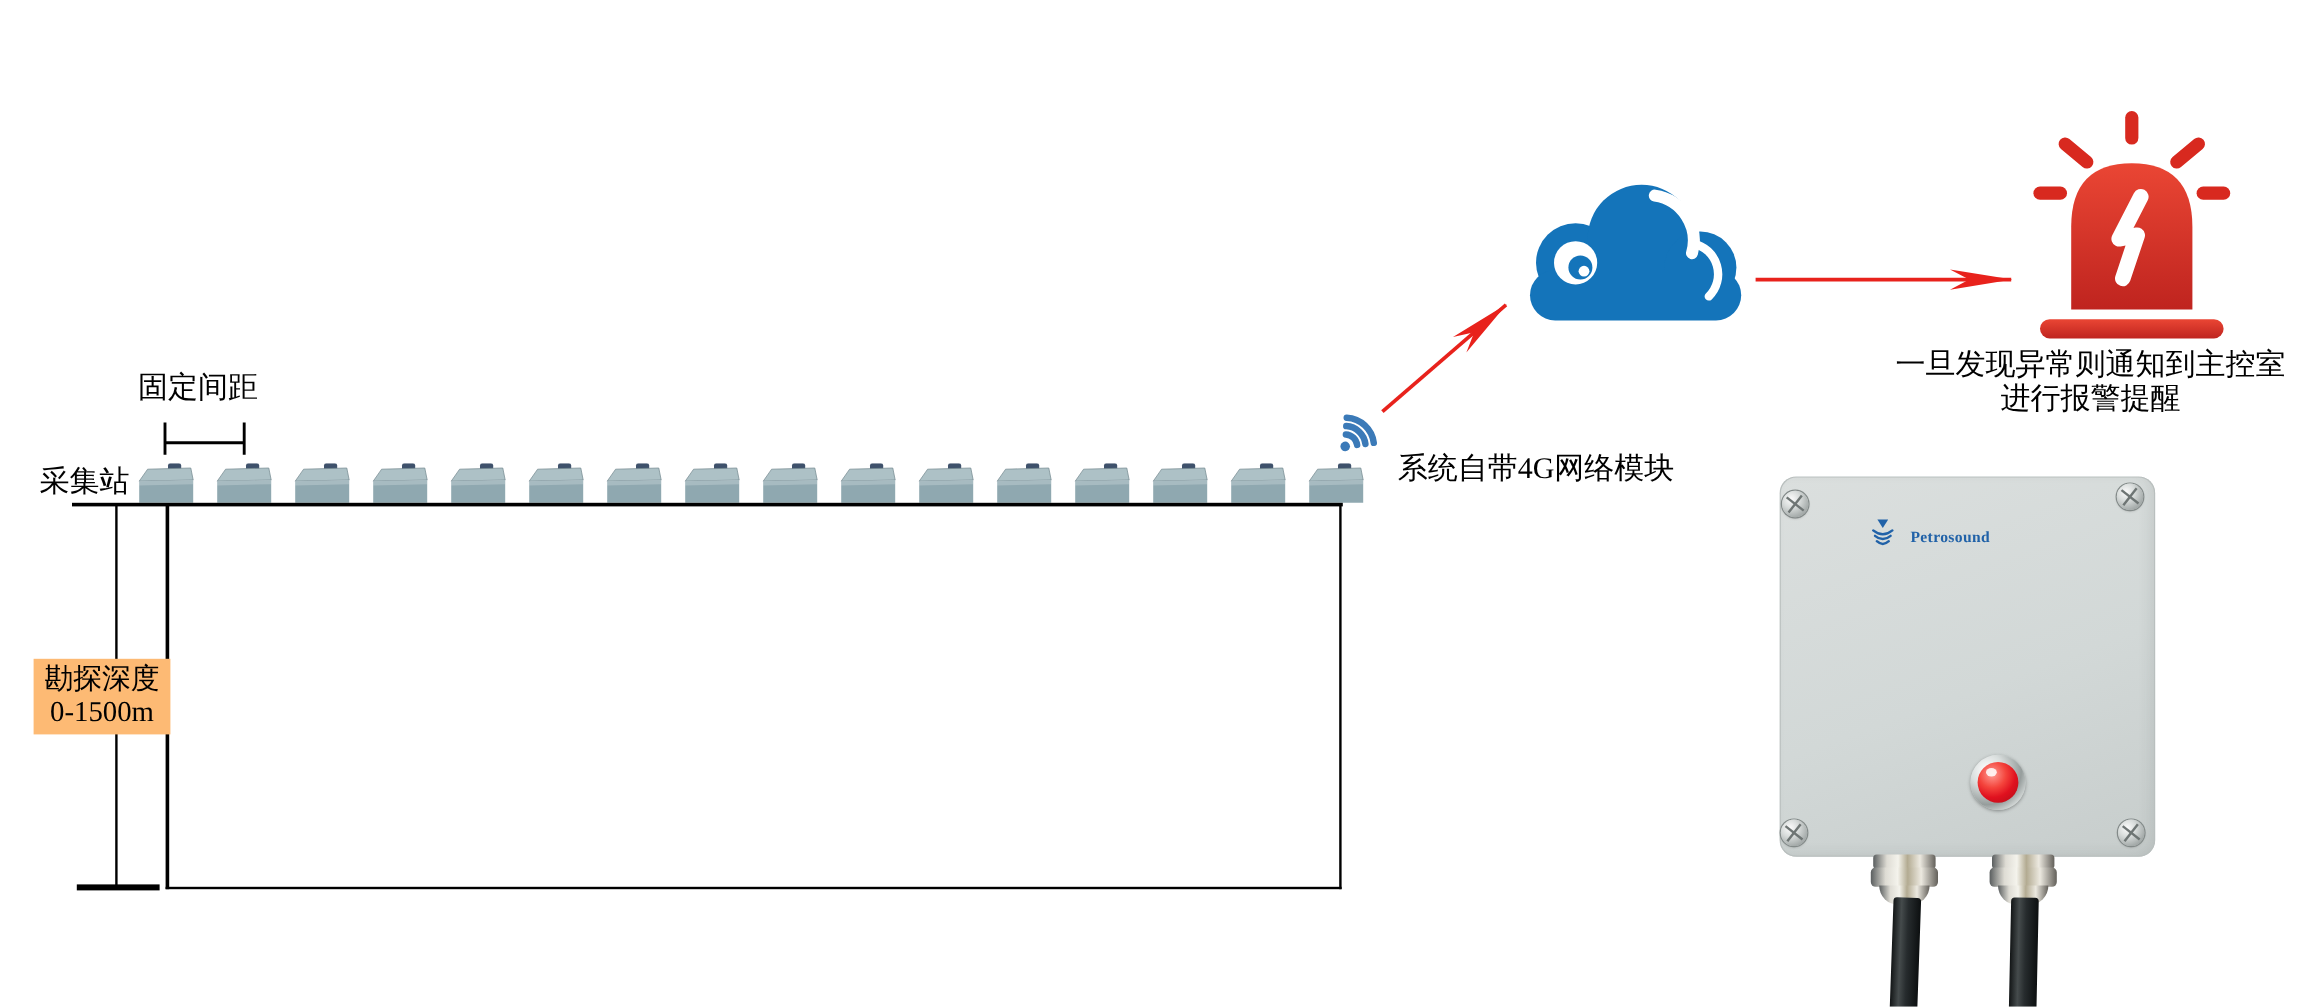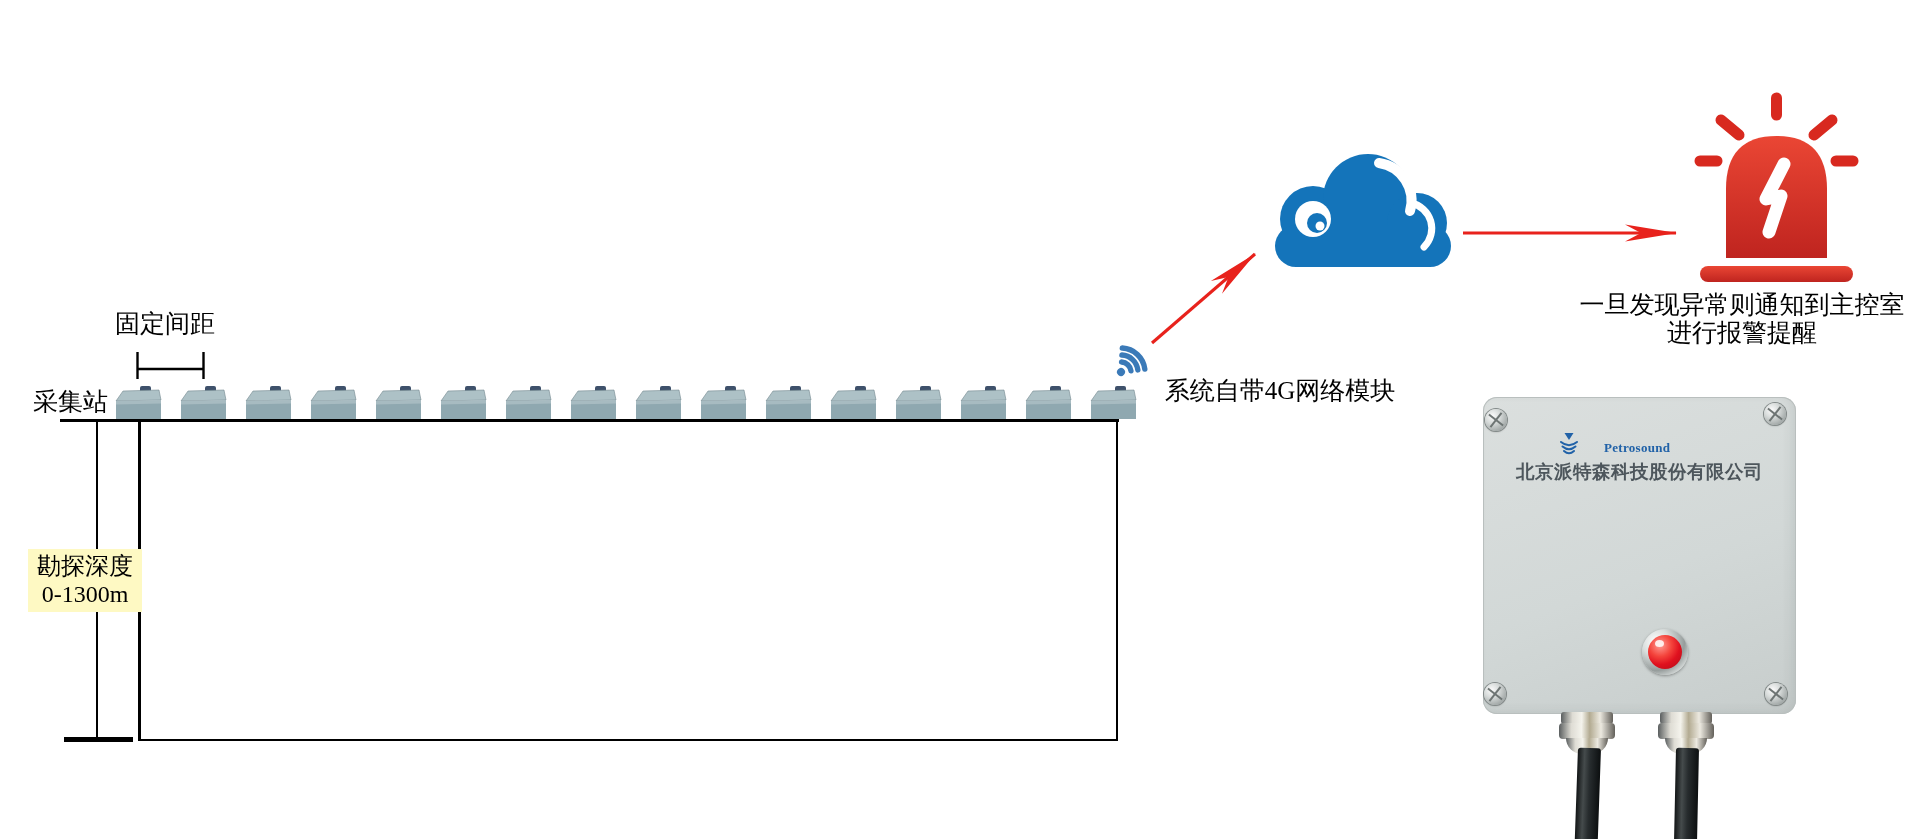--- a/index.html
+++ b/index.html
@@ -10,21 +10,21 @@
   .abs{position:absolute;}
   .label{position:absolute;font-size:25px;line-height:1.05;white-space:nowrap;}
   .caption{position:absolute;font-size:25px;line-height:1.12;text-align:center;color:#000;}
 
   
   .ground-line{position:absolute;left:60px;top:419px;width:1059px;height:3px;background:var(--ink,#000);}
   .section-box{position:absolute;left:138px;top:420px;width:980px;height:321px;box-sizing:border-box;
     border-left:3px solid var(--ink,#000);border-right:2px solid var(--ink,#000);border-bottom:2px solid var(--ink,#000);}
   .depth-line{position:absolute;left:96px;top:421px;width:1.5px;height:318px;background:var(--ink,#000);}
   .depth-tick{position:absolute;left:64px;top:737px;width:69px;height:4.5px;background:var(--ink,#000);}
-  .depth-label{position:absolute;left:28px;top:549px;width:114px;background:#fef9c3;text-align:center;
+  .depth-label{position:absolute;left:28px;top:549px;width:114px;background:#fdba74;text-align:center;
     font-size:24px;line-height:1.15;padding:4px 0;}
   .bracket-svg{position:absolute;left:133px;top:350px;}
   .bracket-svg line{stroke:var(--ink,#000);stroke-width:2.4;}
 
   
   .sensor-row{position:absolute;left:115px;top:386px;width:1045px;height:34px;}
   .sensor{position:absolute;top:0;width:47px;height:34px;}
   .sensor-knob{fill:var(--sensor-knob,#3e516b);}
   .sensor-top{fill:var(--sensor-top,#adc1c6);stroke:#74888f;stroke-width:.6;}
   .sensor-front{fill:var(--sensor-front,#8fa8b0);}
@@ -48,21 +48,21 @@
     background:linear-gradient(160deg,#dbdfde 0%,#d2d8d7 55%,#c7cdcc 100%);
     box-shadow:inset 0 0 0 1px #b9bfbe, inset -5px -3px 10px rgba(70,80,80,.10);
     font-family:"Liberation Sans","DejaVu Sans",sans-serif;}
   .screw{position:absolute;width:22px;height:22px;border-radius:50%;
     background:radial-gradient(circle at 35% 32%,#fcfcfc 0%,#d8dcdb 35%,#a9afae 70%,#868c8b 100%);
     box-shadow:0 0 0 1px #838a89, 0 1px 2px rgba(0,0,0,.25);}
   .screw::before,.screw::after{content:"";position:absolute;left:2px;right:2px;top:10px;height:2px;background:#6e7574;}
   .screw::before{transform:rotate(38deg);}
   .screw::after{transform:rotate(-52deg);}
   .logo-row{position:absolute;left:75px;top:33px;display:flex;align-items:flex-end;}
-  .logo-text{margin-left:24px;font-family:"Liberation Serif","DejaVu Serif",serif;font-weight:bold;
+  .logo-text{margin-left:12px;font-family:"Liberation Serif","DejaVu Serif",serif;font-weight:bold;
     font-size:13px;color:var(--logo-blue,#2162a8);padding-bottom:1px;letter-spacing:.3px;}
   .logo-wave{stroke:var(--logo-blue,#2162a8);fill:none;stroke-width:2;stroke-linecap:round;}
   .logo-tri{fill:var(--logo-blue,#2162a8);}
   .device-company{position:absolute;left:0;top:62px;width:100%;text-align:center;
     font-size:18.5px;font-weight:bold;color:var(--device-text,#4d565c);letter-spacing:.5px;}
   .device-title{position:absolute;left:0;top:139px;width:100%;text-align:center;
     font-size:42px;font-weight:bold;color:var(--device-text,#4d565c);letter-spacing:1px;}
   .led{position:absolute;left:159px;top:232px;width:46px;height:46px;border-radius:50%;
     background:radial-gradient(circle at 30% 28%,#ffffff 0%,#d9dedd 30%,#969d9c 62%,#e6eae9 85%,#b9bfbe 100%);
     box-shadow:0 1px 3px rgba(0,0,0,.35);}
@@ -203,21 +203,21 @@
   </svg>
     </div>
 
   <div class="ground-line"></div>
   <div class="section-box"></div>
 
   <div class="depth-line"></div>
   <div class="depth-tick"></div>
   <div class="depth-label">
     <div>勘探深度</div>
-    <div>0-1300m</div>
+    <div>0-1500m</div>
   </div>
 
   <svg class="abs" style="left:1102px;top:330px;" width="60" height="52" viewBox="0 0 60 52">
     <g transform="rotate(43 19 42)">
       <circle cx="19" cy="42" r="4" class="wifi-dot"></circle>
       <path d="M 12.6,34.3 A 10,10 0 0 1 25.4,34.3" class="wifi-stroke"></path>
       <path d="M 8.1,29 A 17,17 0 0 1 29.9,29" class="wifi-stroke"></path>
       <path d="M 3.6,23.6 A 24,24 0 0 1 34.4,23.6" class="wifi-stroke"></path>
     </g>
   </svg>
@@ -272,21 +272,20 @@
     <div class="logo-row">
       <svg width="22" height="27" viewBox="0 0 22 27">
         <polygon points="6.5,3 15.5,3 11,10" class="logo-tri"></polygon>
         <path d="M 3,12 Q 11,18.5 19,12" class="logo-wave"></path>
         <path d="M 4.5,16.5 Q 11,22 17.5,16.5" class="logo-wave"></path>
         <path d="M 6,21 Q 11,25.5 16,21" class="logo-wave"></path>
       </svg>
       <span class="logo-text">Petrosound</span>
     </div>
 
-    <div class="device-company">北京派特森科技股份有限公司</div>
 
     <div class="led">
       <div class="led-core"></div>
       <div class="led-glint"></div>
     </div>
   </div>
 
   <div class="gland" style="left:1559px;top:712px;">
     <div class="gland-collar"></div>
       <div class="gland-nut"></div>

